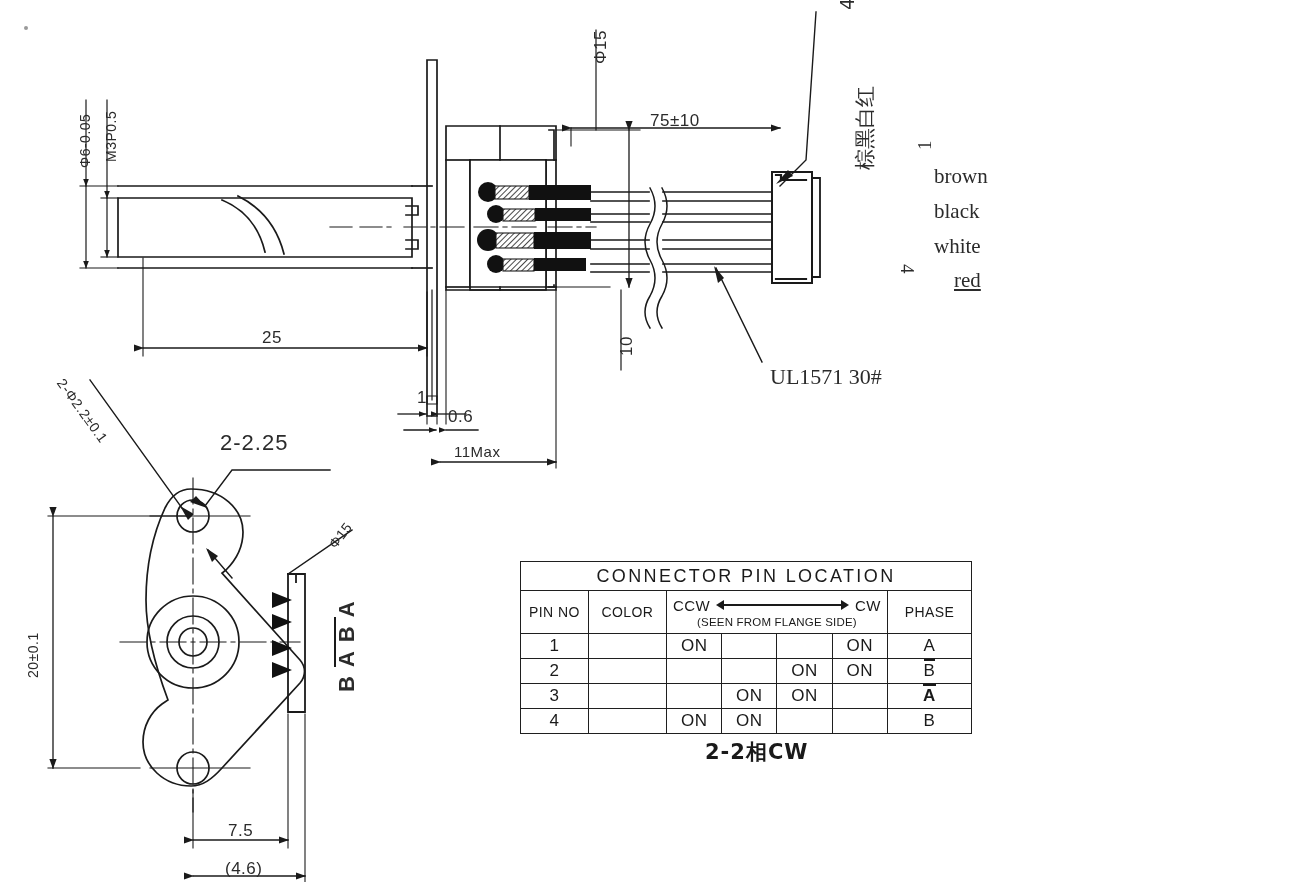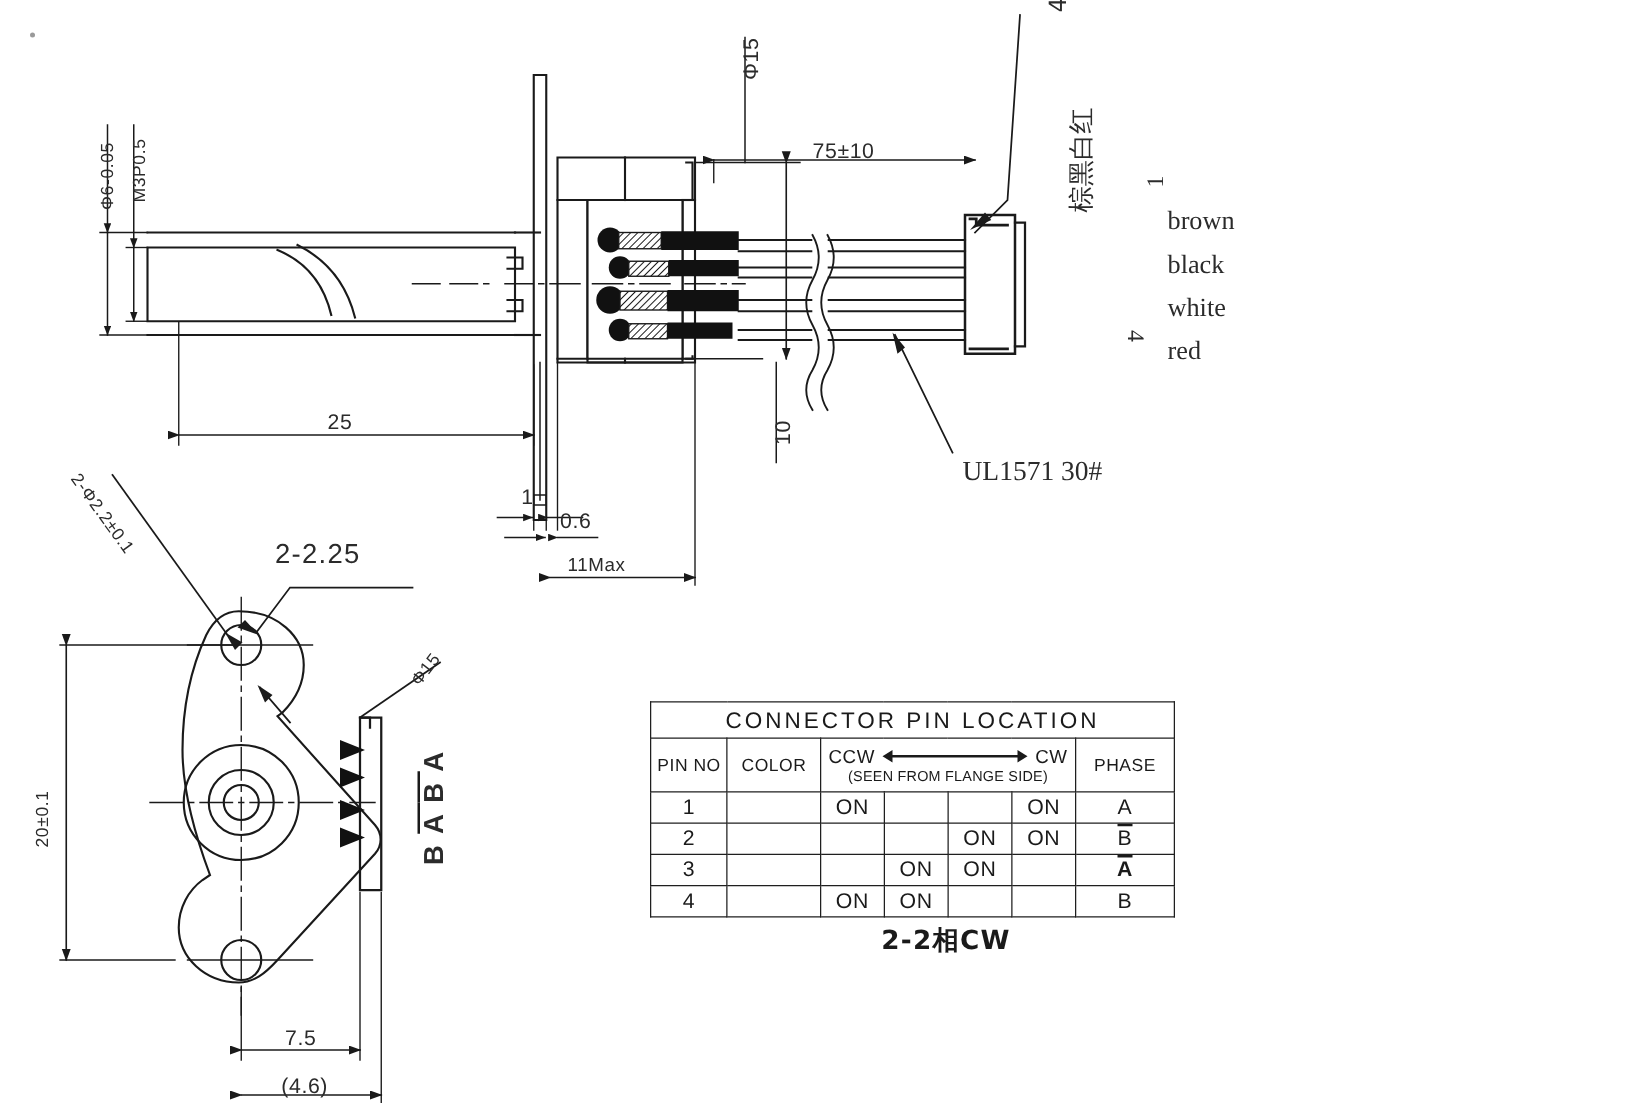--- a/index.html
+++ b/index.html
@@ -14,21 +14,21 @@
   .lbl{position:absolute;white-space:nowrap;color:#2b2b2b;line-height:1;}
   .dim{font-family:"Liberation Sans","DejaVu Sans",sans-serif;font-size:17px;letter-spacing:.5px;}
   .dim-sm{font-size:14px;}
   .serif{font-family:"Liberation Serif","DejaVu Serif",serif;font-size:21px;color:#2b2b2b;}
   .cjk{font-family:"DejaVu Sans","Liberation Sans",sans-serif;}
   .bold{font-weight:bold;}
   .rot90{transform-origin:0 0;transform:rotate(-90deg);}
   .rot90cw{transform-origin:0 0;transform:rotate(90deg);}
   
   #pin-table{
-    position:absolute;left:520px;top:561px;width:420px;
+    position:absolute;left:520px;top:561px;width:452px;
     border-collapse:collapse;background:#fff;
   }
   #pin-table td,#pin-table th{
     border:1.6px solid #1f1f1f;
     font-family:"Liberation Sans","DejaVu Sans",sans-serif;
     text-align:center;vertical-align:middle;color:#1a1a1a;
     font-weight:normal;padding:0;
   }
   #pin-table .ttl{font-size:18px;letter-spacing:2.4px;height:28px;}
   #pin-table .hd{font-size:14px;height:42px;letter-spacing:.4px;}
@@ -270,21 +270,21 @@
   <div class="lbl serif cjk rot90" style="left:838px;top:10px;font-size:19px;">4P*1.25（白色）</div>
 
   <div class="lbl cjk rot90" style="left:855px;top:170px;font-size:21px;">棕黑白红</div>
 
   <div class="lbl serif rot90" style="left:915px;top:150px;font-size:19px;">1</div>
   <div class="lbl serif rot90cw" style="left:917px;top:264px;font-size:19px;">4</div>
 
   <div class="lbl serif" style="left:934px;top:166px;">brown</div>
   <div class="lbl serif" style="left:934px;top:201px;">black</div>
   <div class="lbl serif" style="left:934px;top:236px;">white</div>
-  <div class="lbl serif" style="left:934px;top:270px;">red</div>
+  <div class="lbl serif" style="left:954px;top:270px;text-decoration:underline;">red</div>
 
   <div class="lbl serif" style="left:770px;top:366px;font-size:22px;">UL1571 30#</div>
 
   <div class="lbl dim dim-sm" style="left:66px;top:376px;transform-origin:0 0;transform:rotate(54deg);">2-Φ2.2±0.1</div>
 
   <div class="lbl dim" style="left:220px;top:432px;font-size:22px;letter-spacing:1px;">2-2.25</div>
 
   <div class="lbl dim dim-sm" style="left:326px;top:542px;transform-origin:0 0;transform:rotate(-52deg);">Φ15</div>
 
   <div class="lbl dim dim-sm rot90" style="left:26px;top:678px;">20±0.1</div>

